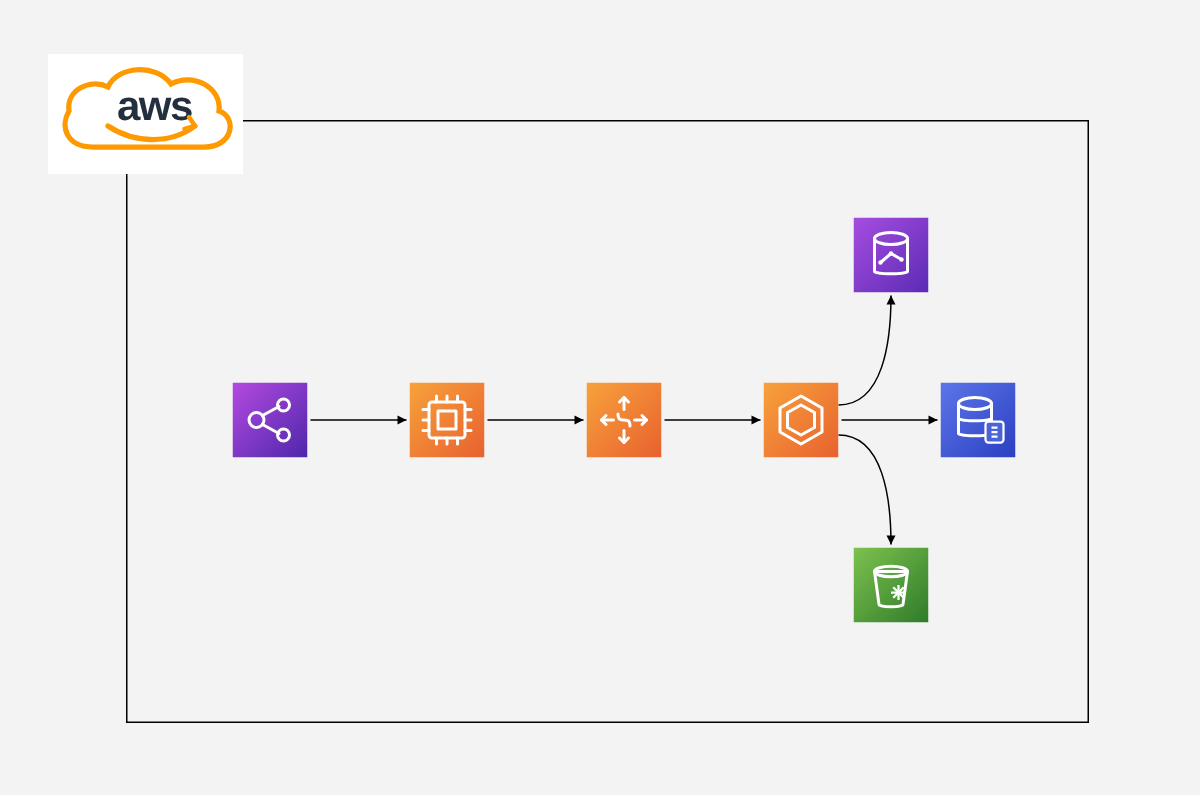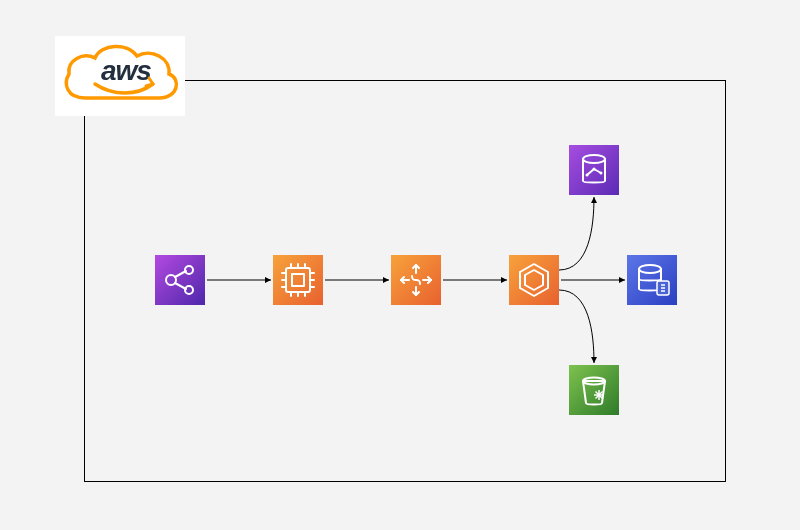--- a/index.html
+++ b/index.html
@@ -74,21 +74,21 @@
         <path d="M325,280 L389,280" marker-end="url(#arrowhead)"></path>
         <path d="M443,280 L507,280" marker-end="url(#arrowhead)"></path>
         <path d="M561,280 L625,280" marker-end="url(#arrowhead)"></path>
         <path d="M559,270 C589,270 594,227 594,197" marker-end="url(#arrowhead)"></path>
         <path d="M559,290 C589,290 594,333 594,363" marker-end="url(#arrowhead)"></path>
       </g>
   </svg>
 
   <div id="container-box" class="container-box" style="left: 84px; top: 80px; width: 640px; height: 400px;"></div>
 
-  <div id="cloud-badge" class="aws-cloud" style="left: 55px; top: 36px; width: 130px; height: 80px; font-style: italic;">
+  <div id="cloud-badge" class="aws-cloud" style="left: 32px; top: 36px; width: 130px; height: 80px;">
     <svg viewBox="0 0 130 80">
 
       <path d="M30,62
                C12,62 8,48 14,38
                C12,24 28,16 40,22
                C46,8 72,6 82,20
                C96,12 116,22 114,38
                C126,42 124,62 104,62
                Z" fill="#fff" stroke="#ff9900" stroke-width="3.5"></path>
       <text x="46" y="44" class="aws-text">aws</text>

